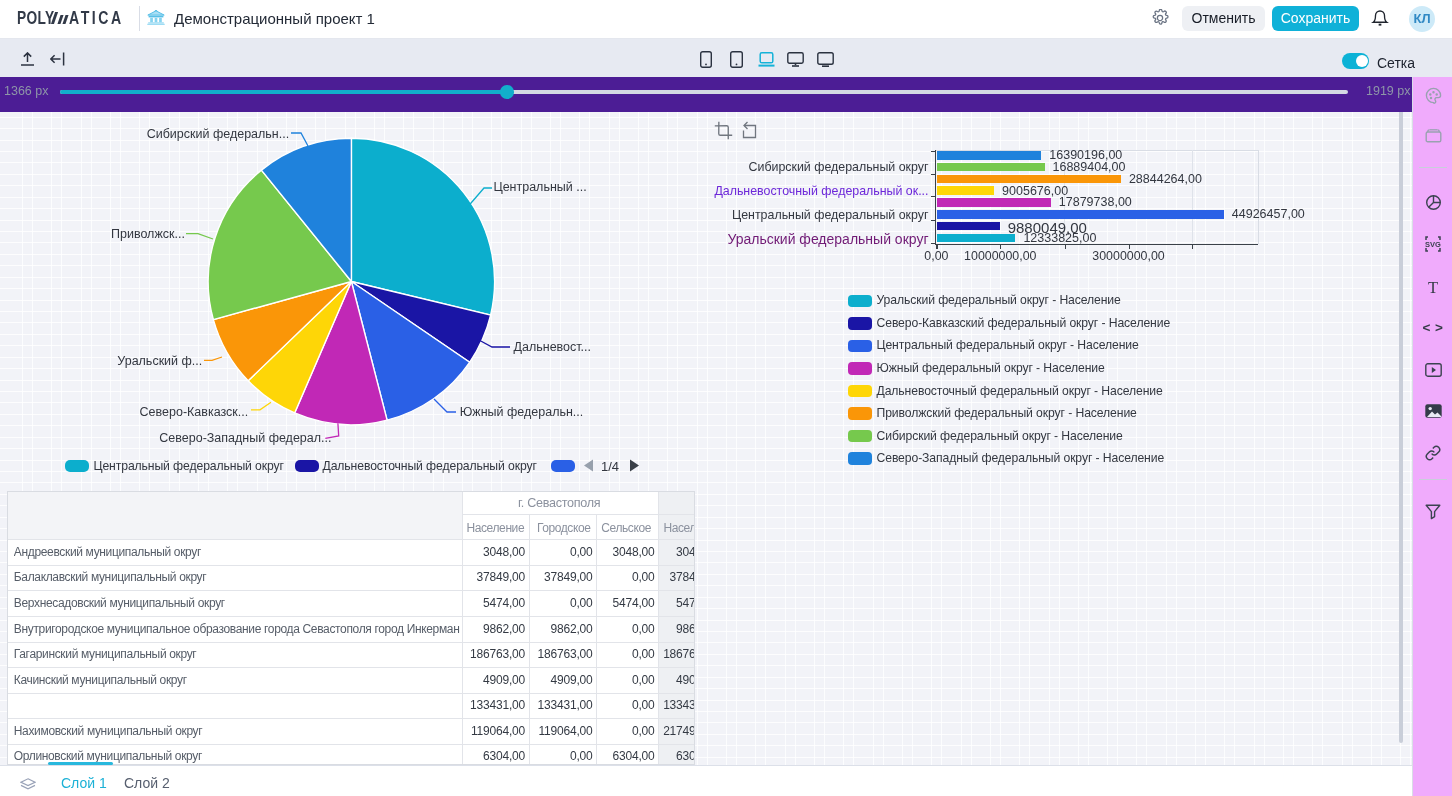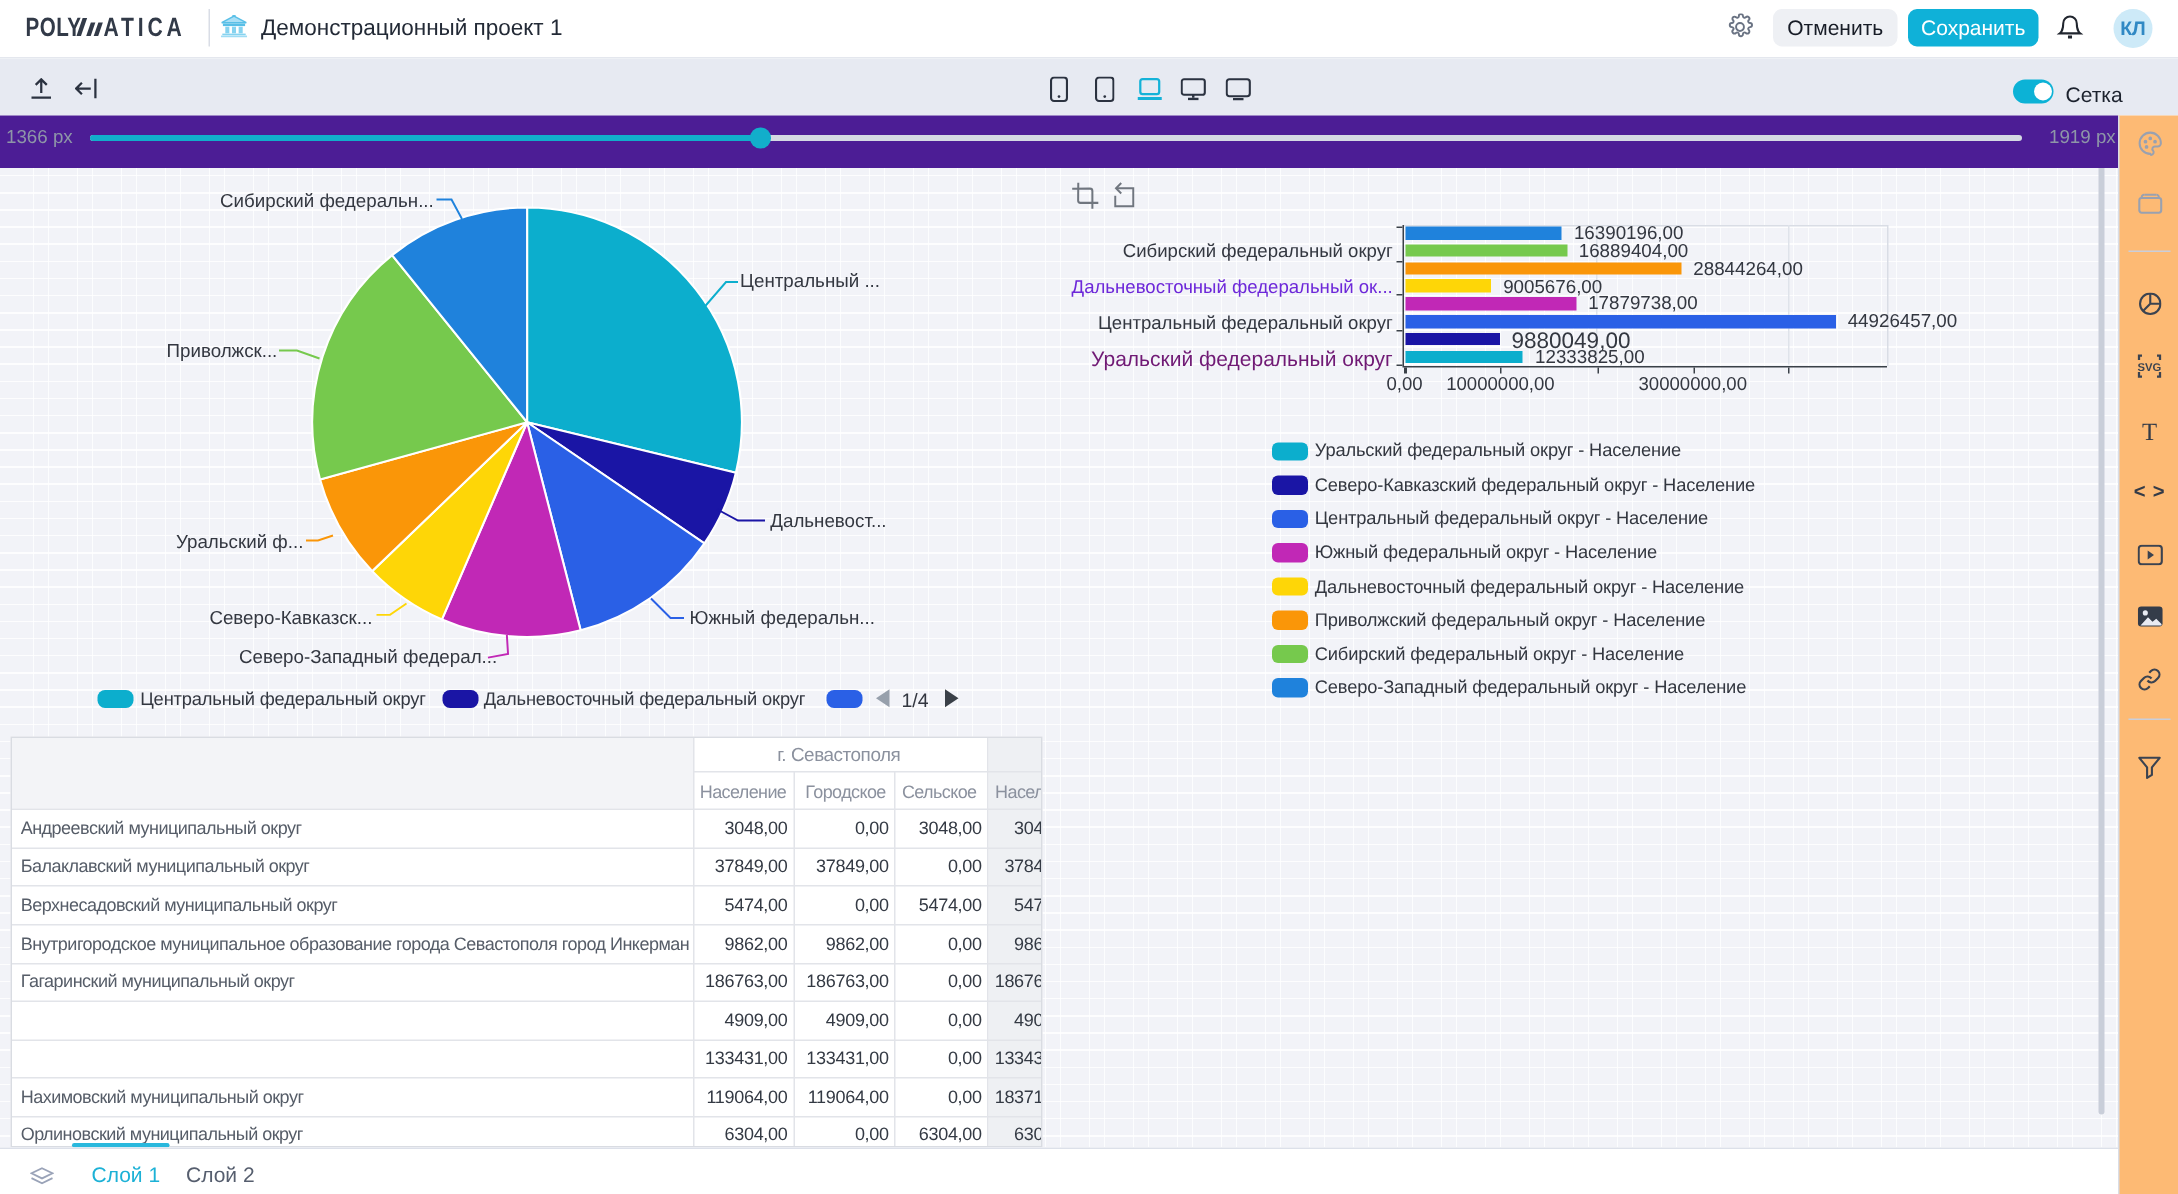--- a/index.html
+++ b/index.html
@@ -13,21 +13,21 @@
   .btn { position:absolute; top:6px; height:25px; border-radius:6px; font-size:14px; line-height:25px; text-align:center; }
   
   #toolbar { position:absolute; left:0; top:39px; width:1452px; height:38px; background:#e7eaf2; }
   
   #sliderrow { position:absolute; left:0; top:77px; width:1412px; height:35px; background:#4c1d95; }
   
   #canvas { position:absolute; left:0; top:112px; width:1412px; height:653px; overflow:hidden; background-color:#f2f3f8; }
   
   #footer { position:absolute; left:0; top:765px; width:1412px; height:31px; background:#fff; border-top:1px solid #dce0e9; }
   
-  #sidebar { position:absolute; left:1412px; top:77px; width:40px; height:719px; background:#fdba74; border-left:1px solid #d9dde6; }
+  #sidebar { position:absolute; left:1412px; top:77px; width:40px; height:719px; background:#f0abfc; border-left:1px solid #d9dde6; }
   svg { display:block; }
   .t { position:absolute; white-space:nowrap; }
 </style>
 </head>
 <body>
 
 <div id="header">
   <div class="abs" style="left:17px;top:8px;font-size:17.6px;font-weight:bold;color:#323a48;transform:scaleX(0.78);transform-origin:0 0;letter-spacing:0.4px;">POLY</div>
   <div class="abs" style="left:53.2px;top:12.3px;width:2.7px;height:12.2px;background:#323a48;transform:skewX(-19deg);"></div>
   <div class="abs" style="left:58.6px;top:15.4px;width:2.7px;height:9.1px;background:#323a48;transform:skewX(-19deg);"></div>
@@ -258,33 +258,34 @@
     <div class="t" style="left:6.3px;top:130.1px;width:446px;overflow:hidden;font-size:12px;letter-spacing:-0.34px;color:#565d68;">Внутригородское муниципальное образование города Севастополя город Инкерман</div>
     <div class="t" style="left:400px;top:130.1px;width:117.5px;text-align:right;font-size:12px;letter-spacing:-0.2px;color:#343a44;">9862,00</div>
     <div class="t" style="left:465px;top:130.1px;width:120px;text-align:right;font-size:12px;letter-spacing:-0.2px;color:#343a44;">9862,00</div>
     <div class="t" style="left:527px;top:130.1px;width:120px;text-align:right;font-size:12px;letter-spacing:-0.2px;color:#343a44;">0,00</div>
     <div class="t" style="left:600px;top:130.1px;width:88px;text-align:right;font-size:12px;letter-spacing:-0.2px;color:#343a44;">986</div>
     <div class="t" style="left:6.3px;top:155.6px;width:446px;overflow:hidden;font-size:12px;letter-spacing:-0.34px;color:#565d68;">Гагаринский муниципальный округ</div>
     <div class="t" style="left:400px;top:155.6px;width:117.5px;text-align:right;font-size:12px;letter-spacing:-0.2px;color:#343a44;">186763,00</div>
     <div class="t" style="left:465px;top:155.6px;width:120px;text-align:right;font-size:12px;letter-spacing:-0.2px;color:#343a44;">186763,00</div>
     <div class="t" style="left:527px;top:155.6px;width:120px;text-align:right;font-size:12px;letter-spacing:-0.2px;color:#343a44;">0,00</div>
     <div class="t" style="left:600px;top:155.6px;width:88px;text-align:right;font-size:12px;letter-spacing:-0.2px;color:#343a44;">18676</div>
+    <div class="t" style="left:6.3px;top:181.2px;width:446px;overflow:hidden;font-size:12px;letter-spacing:-0.34px;color:#565d68;">Качинский муниципальный округ</div>
     <div class="t" style="left:400px;top:181.2px;width:117.5px;text-align:right;font-size:12px;letter-spacing:-0.2px;color:#343a44;">4909,00</div>
     <div class="t" style="left:465px;top:181.2px;width:120px;text-align:right;font-size:12px;letter-spacing:-0.2px;color:#343a44;">4909,00</div>
     <div class="t" style="left:527px;top:181.2px;width:120px;text-align:right;font-size:12px;letter-spacing:-0.2px;color:#343a44;">0,00</div>
     <div class="t" style="left:600px;top:181.2px;width:88px;text-align:right;font-size:12px;letter-spacing:-0.2px;color:#343a44;">490</div>
     <div class="t" style="left:400px;top:206.7px;width:117.5px;text-align:right;font-size:12px;letter-spacing:-0.2px;color:#343a44;">133431,00</div>
     <div class="t" style="left:465px;top:206.7px;width:120px;text-align:right;font-size:12px;letter-spacing:-0.2px;color:#343a44;">133431,00</div>
     <div class="t" style="left:527px;top:206.7px;width:120px;text-align:right;font-size:12px;letter-spacing:-0.2px;color:#343a44;">0,00</div>
     <div class="t" style="left:600px;top:206.7px;width:88px;text-align:right;font-size:12px;letter-spacing:-0.2px;color:#343a44;">13343</div>
     <div class="t" style="left:6.3px;top:232.2px;width:446px;overflow:hidden;font-size:12px;letter-spacing:-0.34px;color:#565d68;">Нахимовский муниципальный округ</div>
     <div class="t" style="left:400px;top:232.2px;width:117.5px;text-align:right;font-size:12px;letter-spacing:-0.2px;color:#343a44;">119064,00</div>
     <div class="t" style="left:465px;top:232.2px;width:120px;text-align:right;font-size:12px;letter-spacing:-0.2px;color:#343a44;">119064,00</div>
     <div class="t" style="left:527px;top:232.2px;width:120px;text-align:right;font-size:12px;letter-spacing:-0.2px;color:#343a44;">0,00</div>
-    <div class="t" style="left:600px;top:232.2px;width:88px;text-align:right;font-size:12px;letter-spacing:-0.2px;color:#343a44;">18371</div>
+    <div class="t" style="left:600px;top:232.2px;width:88px;text-align:right;font-size:12px;letter-spacing:-0.2px;color:#343a44;">21749</div>
     <div class="t" style="left:6.3px;top:257.8px;width:446px;overflow:hidden;font-size:12px;letter-spacing:-0.34px;color:#565d68;">Орлиновский муниципальный округ</div>
     <div class="t" style="left:400px;top:257.8px;width:117.5px;text-align:right;font-size:12px;letter-spacing:-0.2px;color:#343a44;">6304,00</div>
     <div class="t" style="left:465px;top:257.8px;width:120px;text-align:right;font-size:12px;letter-spacing:-0.2px;color:#343a44;">0,00</div>
     <div class="t" style="left:527px;top:257.8px;width:120px;text-align:right;font-size:12px;letter-spacing:-0.2px;color:#343a44;">6304,00</div>
     <div class="t" style="left:600px;top:257.8px;width:88px;text-align:right;font-size:12px;letter-spacing:-0.2px;color:#343a44;">630</div>
   </div>
 
   <div class="abs" style="left:1398.5px;top:-6px;width:4.5px;height:637px;border-radius:2.5px;background:#c9ced9;"></div>
 
   <div class="abs" style="left:47.5px;top:649.5px;width:65px;height:3px;border-radius:2px;background:#29b8dd;"></div>

